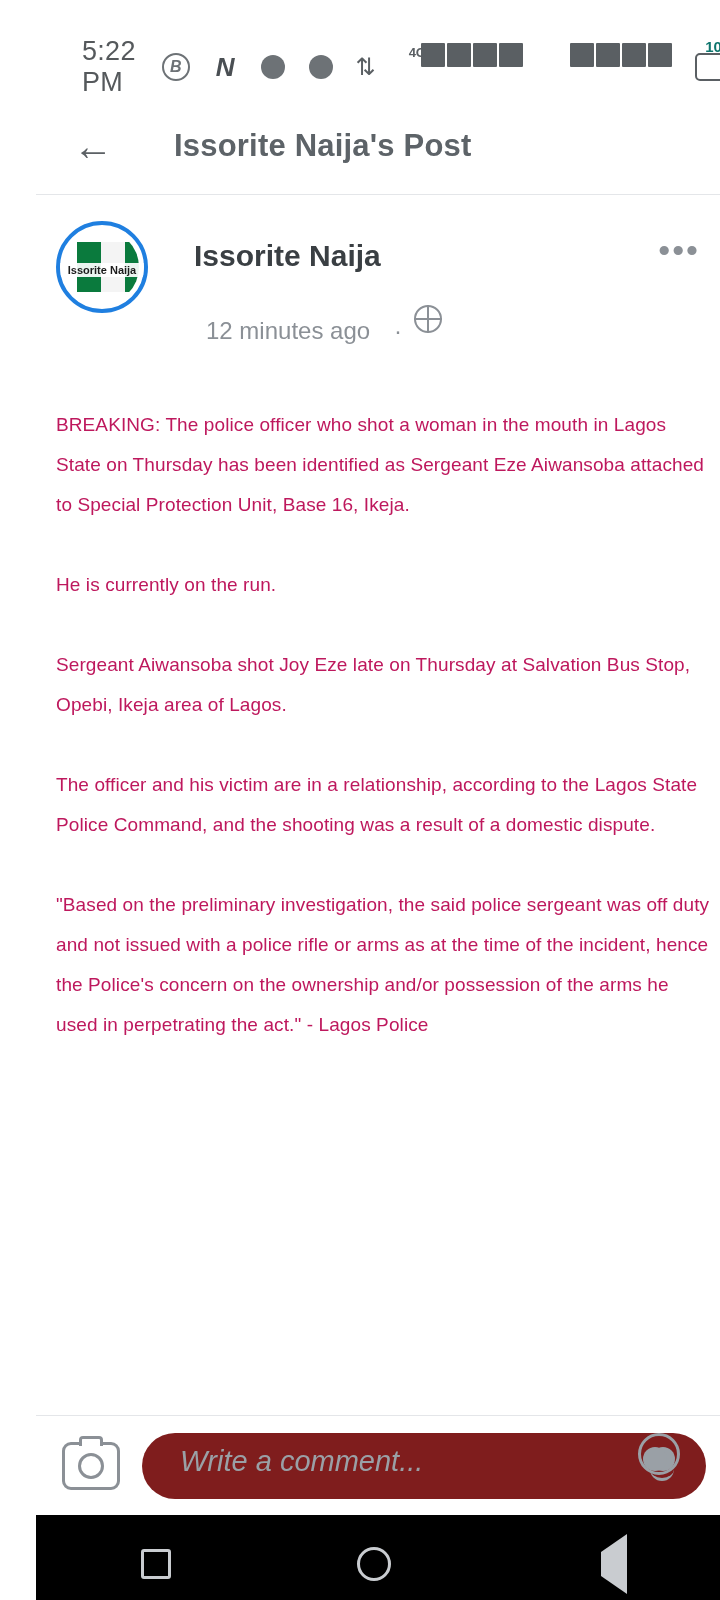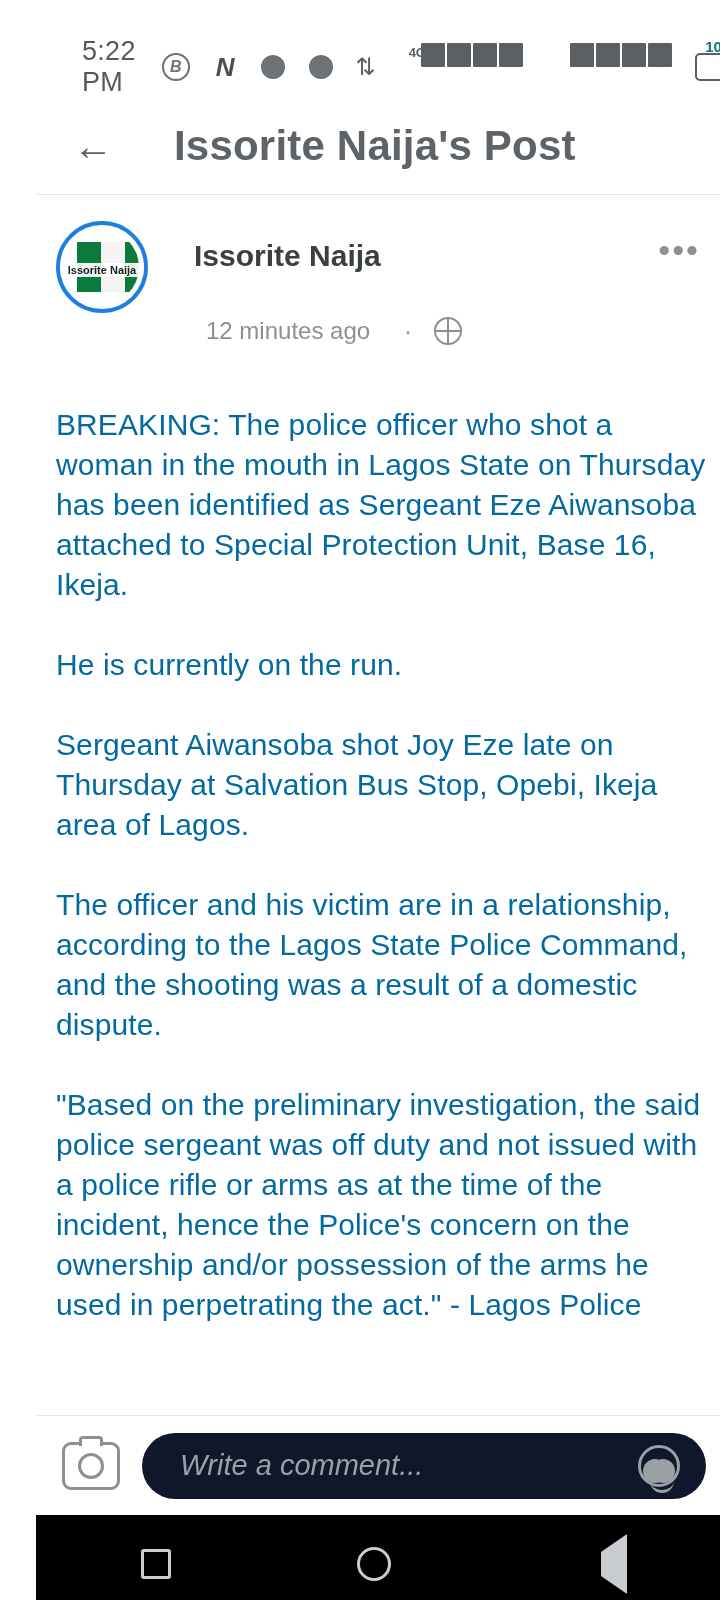--- a/index.html
+++ b/index.html
@@ -55,21 +55,21 @@
     display: flex; align-items: center;
     border-bottom: 1px solid #e4e6e9;
     padding: 0 30px;
   }
   .back-arrow {
     width: 54px; height: 54px;
     display: flex; align-items: center; justify-content: center;
     font-size: 40px; color: #5c6165; line-height: 1;
   }
   .appbar-title {
-    font-size: 42px; font-weight: 700; color: #5d6368;
+    font-size: 31px; font-weight: 700; color: #5d6368;
     margin-left: 42px; letter-spacing: .2px;
   }
 
   
   .post { flex: 1 1 auto; overflow: hidden; padding: 0 20px; }
   .post-head { display: flex; align-items: flex-start; padding: 26px 0 10px 0; }
   .avatar {
     width: 92px; height: 92px; border-radius: 50%;
     border: 4px solid #1f7fe0; flex: 0 0 92px;
     overflow: hidden; position: relative; background:#fff;
@@ -79,39 +79,39 @@
   .avatar .flagbox span.g { background: #0a7a3d; }
   .avatar .flagbox span.w { background: #f4f4f4; }
   .avatar .tag {
     position: absolute; left: 0; right: 0; top: 38px;
     text-align: center; font-size: 11px; font-weight: 700;
     color: #1b1b1b; background: rgba(255,255,255,.92);
     padding: 1px 0; line-height: 1.1;
   }
   .post-meta { margin-left: 22px; padding-top: 6px; }
   .page-name { font-size: 30px; font-weight: 700; color: #3a3f43; }
-  .sub-line { display: flex; align-items: center; gap: 10px; margin-top: 8px; }
+  .sub-line { display: flex; align-items: flex-start; margin-top: 8px; }
   .timestamp { font-size: 24px; color: #8b9096; }
   .sep-dot { font-size: 24px; color:#8b9096; }
   .globe {
     width: 27px; height: 27px; border-radius: 50%;
     border: 2px solid #8b9096; position: relative;
   }
   .globe:before {
     content:""; position:absolute; left: 50%; top:-2px; bottom:-2px; width:0;
     border-left: 2px solid #8b9096; transform: translateX(-1px);
   }
   .globe:after {
     content:""; position:absolute; top: 50%; left:-2px; right:-2px; height:0;
     border-top: 2px solid #8b9096; transform: translateY(-1px);
   }
   .more-dots { margin-left: auto; font-size: 34px; color:#8b9096; letter-spacing:2px; padding-top: 10px;}
 
   .post-body {
-    font-size: 30px; line-height: 40px; color: #0369a1;
+    font-size: 19px; line-height: 40px; color: #be185d;
     padding: 14px 0 0 0; white-space: pre-wrap;
     letter-spacing: .1px;
   }
   .post-tags { font-size: 30px; line-height: 40px; font-weight: 700; color: #2f3438; }
 
   
   .commentbar {
     flex: 0 0 100px; height: 100px;
     border-top: 1px solid #e4e6e9;
     display: flex; align-items: center;
@@ -124,22 +124,22 @@
   .cam-icon:before {
     content:""; position:absolute; left: 50%; top: 50%; width: 20px; height: 20px;
     border: 3px solid #8b9096; border-radius: 50%; transform: translate(-50%,-50%);
   }
   .cam-icon:after {
     content:""; position:absolute; left: 14px; top: -9px; width: 18px; height: 7px;
     background:#fff; border: 3px solid #8b9096; border-bottom: none;
     border-radius: 4px 4px 0 0;
   }
   .comment-field {
-    flex: 1 1 auto; height: 66px; background: #0f172a; border-radius: 33px;
-    display: flex; align-items: center; padding: 0 26px;
+    flex: 1 1 auto; height: 66px; background: #7f1d1d; border-radius: 33px;
+    display: flex; align-items: flex-start; padding: 0 26px;
   }
   .comment-placeholder { font-size: 29px; color: #9aa0a6; font-style: italic; flex: 1 1 auto; }
   .smiley {
     width: 42px; height: 42px; border-radius: 50%; border: 3px solid #9aa0a6;
     position: relative; flex: 0 0 42px;
   }
   .smiley .eye { position:absolute; top: 11px; width: 5px; height: 5px; border-radius:50%; background:#9aa0a6; }
   .smiley .eye.l { left: 10px; } .smiley .eye.r { right: 10px; }
   .smiley .mouth {
     position:absolute; left: 9px; right: 9px; top: 18px; height: 10px;

